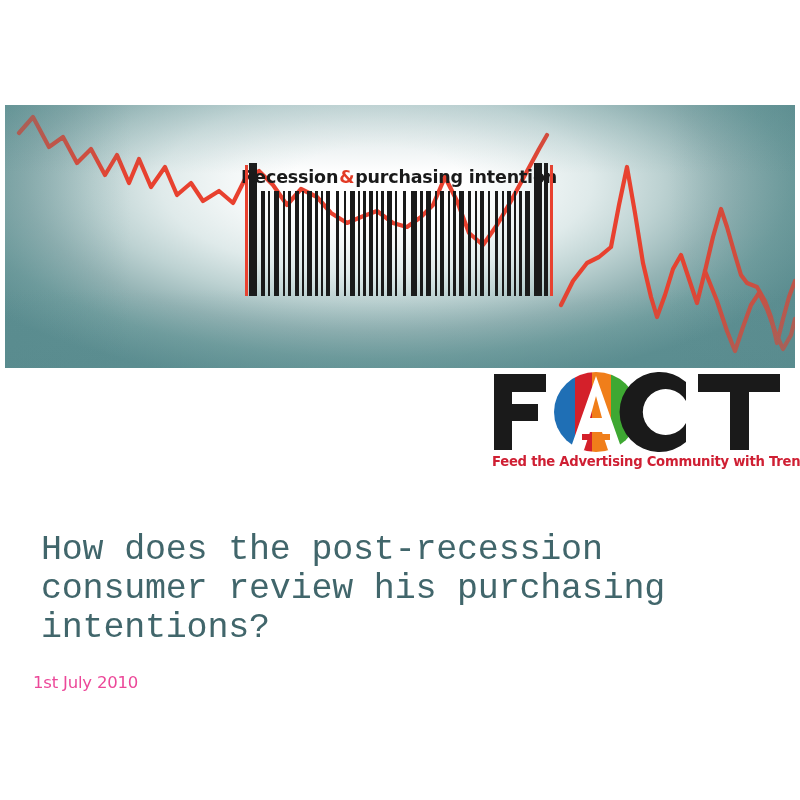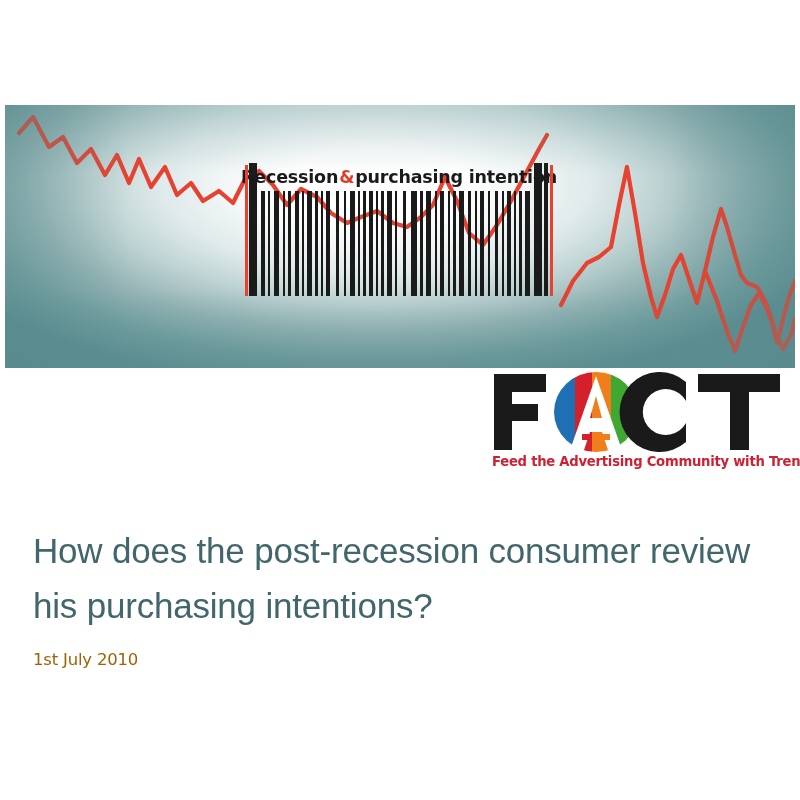--- a/index.html
+++ b/index.html
@@ -117,35 +117,35 @@
   }
 
   
   #title-block {
     position: absolute;
     left: 33px;
     top: 523px;
     width: 730px;
   }
   #doc-title {
-    margin: 0;
-    font-family: Liberation Sans, sans-serif;
+    margin: 8px;
+    font-family: Liberation Mono, monospace;
     font-weight: normal;
     font-size: 35px;
-    line-height: 55px;
+    line-height: 39px;
     color: #41666b;
     letter-spacing: -0.2px;
   }
   #doc-date {
     margin: 0;
     padding-top: 17px;
     font-family: "DejaVu Sans", sans-serif;
     font-weight: normal;
     font-size: 16.5px;
-    color: #a16207;
+    color: #ec4899;
     letter-spacing: -0.2px;
   }
 </style>
 </head>
 <body>
 
 <div id="hero-banner">
 
   <svg class="trendline" viewBox="0 0 790 263" preserveAspectRatio="none">
 

